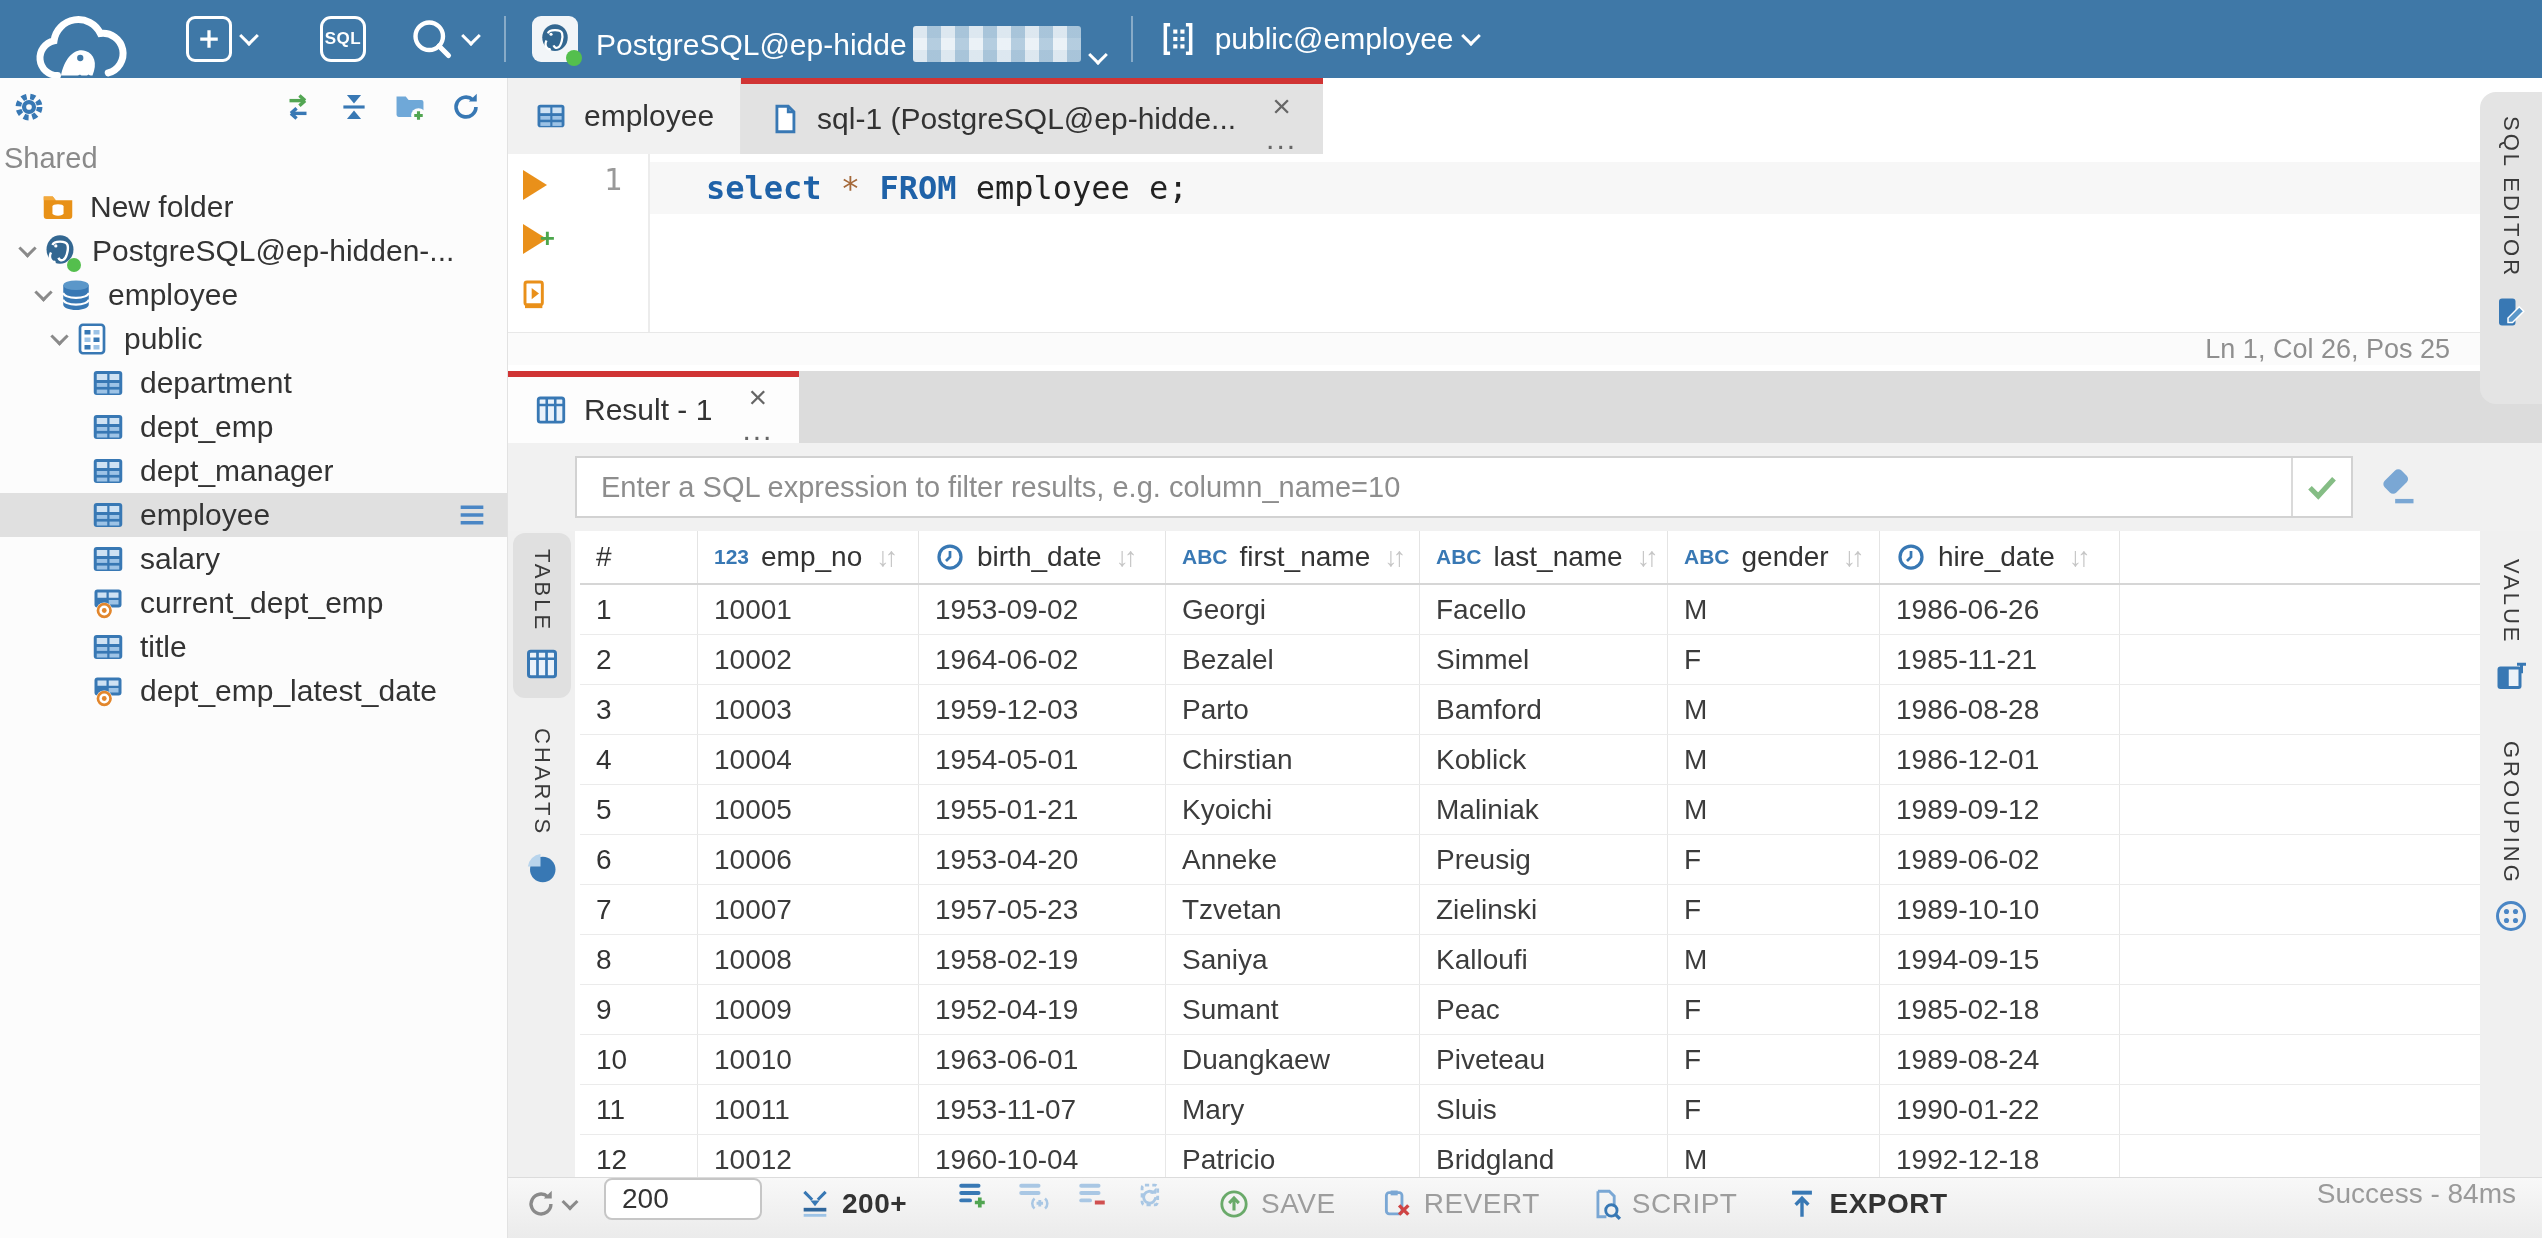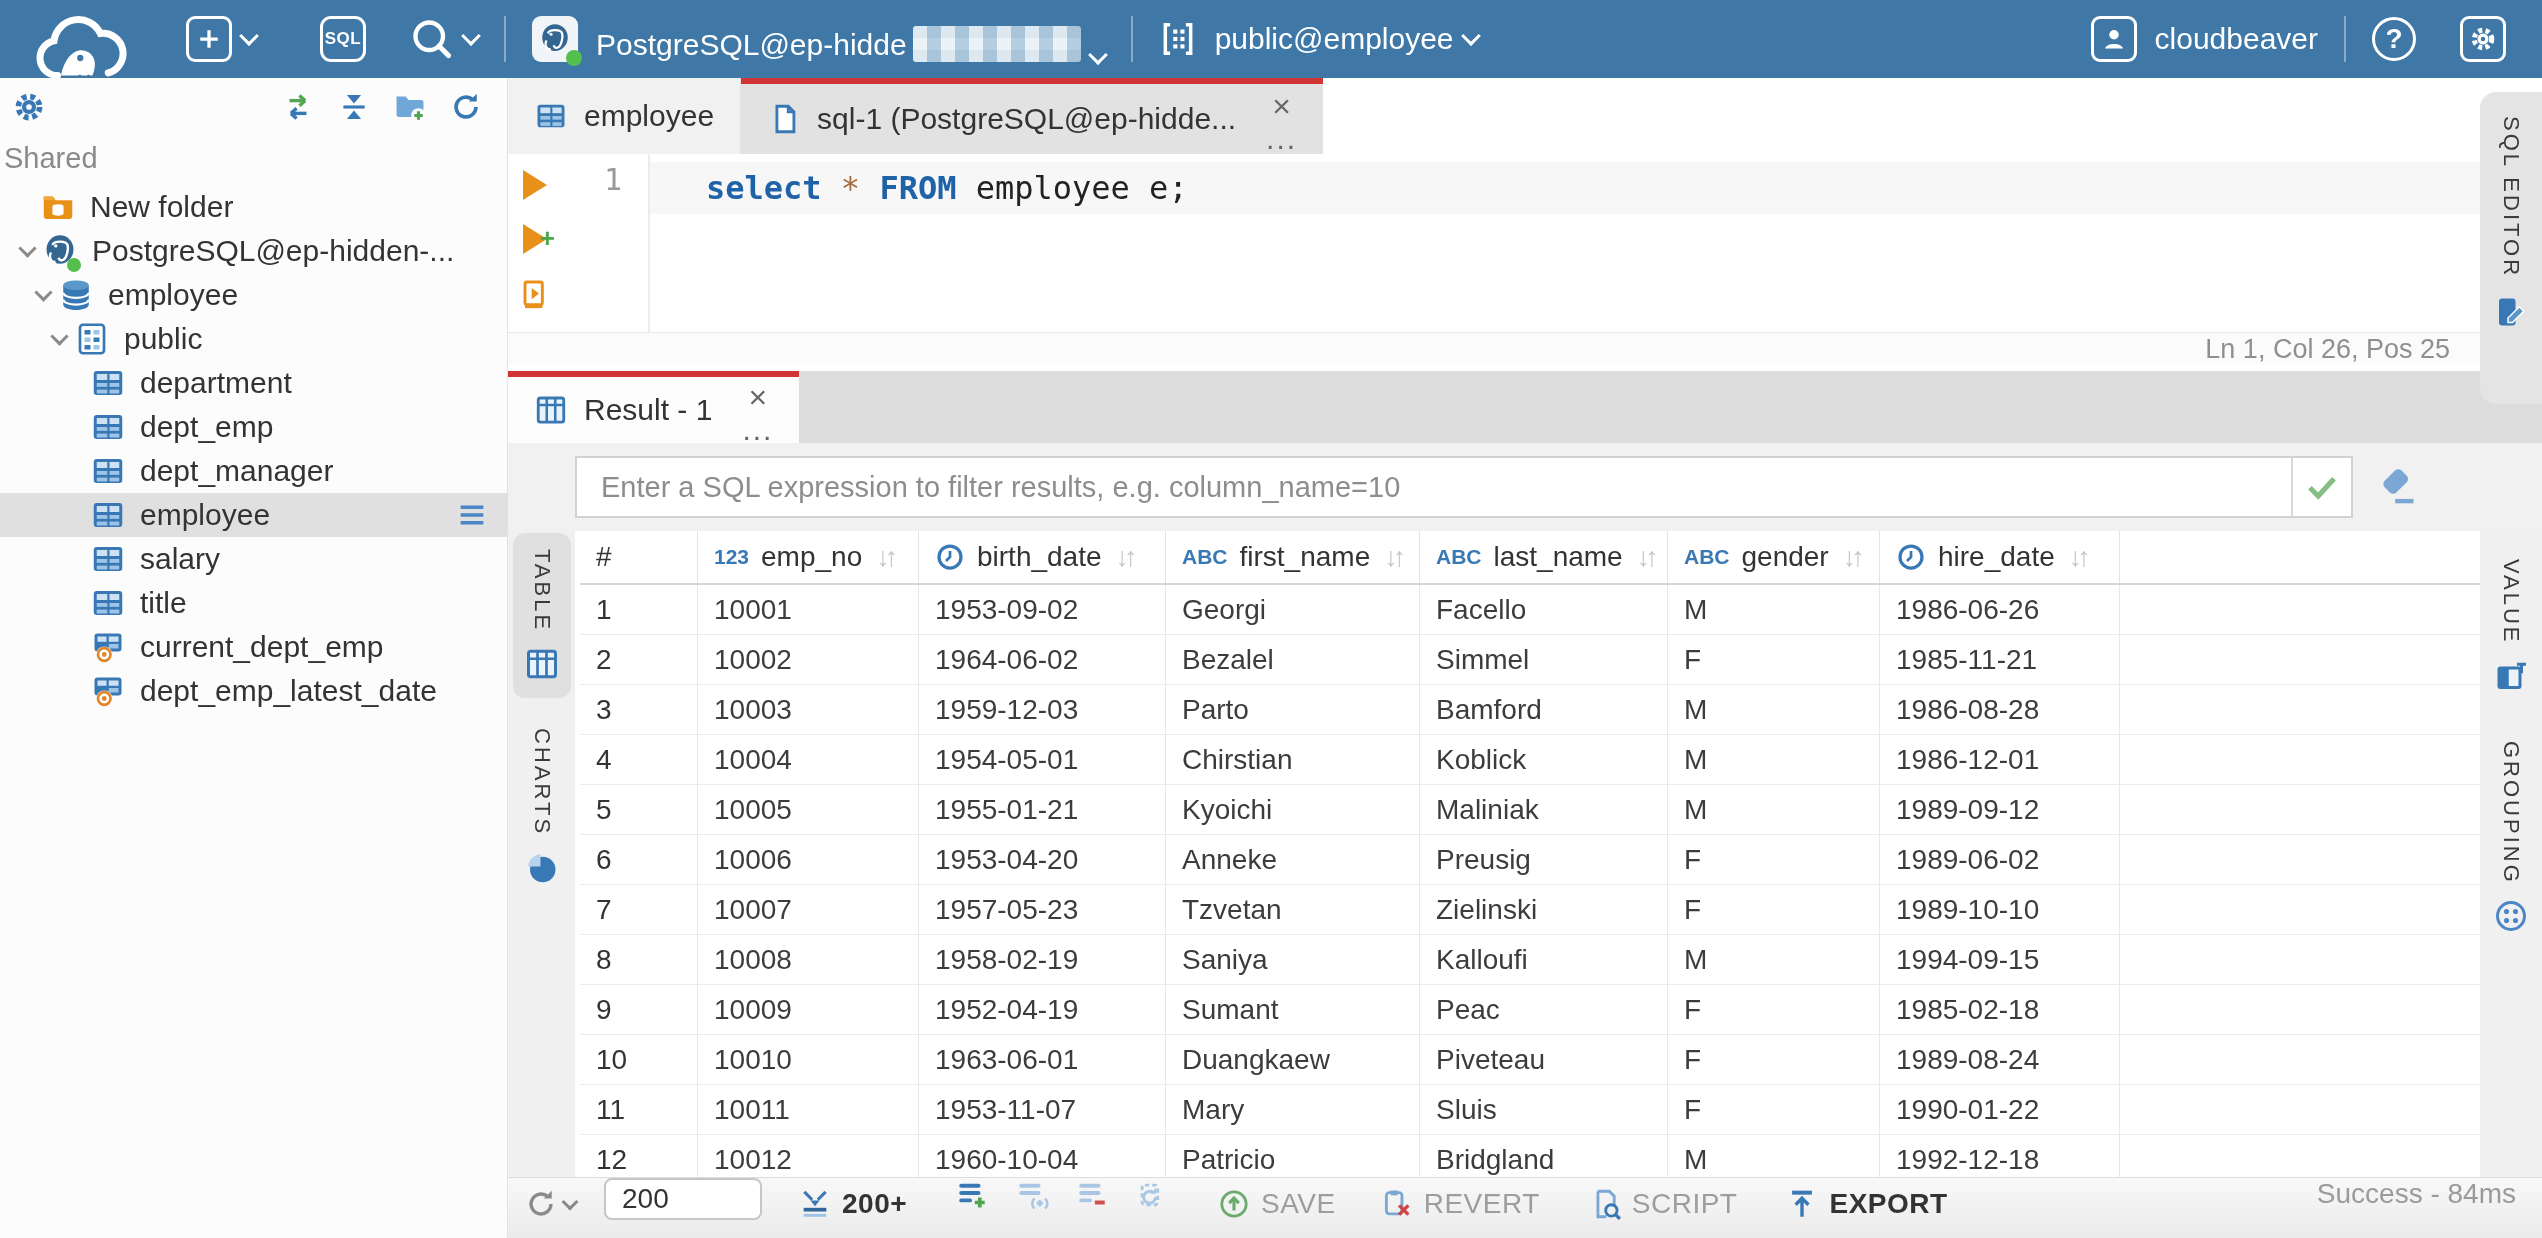--- a/index.html
+++ b/index.html
@@ -194,40 +194,20 @@
         <rect x="13.5" y="6" width="2.6" height="2.6" fill="#fff"></rect>
         <rect x="9" y="10.7" width="2.6" height="2.6" fill="#fff"></rect>
         <rect x="13.5" y="10.7" width="2.6" height="2.6" fill="#fff"></rect>
         <rect x="9" y="15.4" width="2.6" height="2.6" fill="#fff"></rect>
         <rect x="13.5" y="15.4" width="2.6" height="2.6" fill="#fff"></rect>
       </svg>
     <span class="tb-label">public@employee</span>
     <span class="chevw"></span>
   </div>
 
-  <div class="user-group">
-    <div class="tb-btn">
-      <svg class="tb-ic" viewBox="0 0 24 24">
-          <circle cx="12" cy="8.6" r="3.8" fill="#fff"></circle>
-          <path d="M4.8 19.5c1.6-4.6 12.8-4.6 14.4 0z" fill="#fff"></path>
-        </svg>
-    </div>
-    <span class="tb-label">cloudbeaver</span>
-    <div class="tb-divider"></div>
-    <div class="help-circle">
-      <span>?</span>
-    </div>
-    <div class="tb-btn" style="margin-left:44px;margin-right:36px;">
-      <svg class="tb-ic" viewBox="0 0 24 24">
-          <circle cx="12" cy="12" r="7" fill="none" stroke="#fff" stroke-width="4" stroke-dasharray="3.2 2.6"></circle>
-          <circle cx="12" cy="12" r="4.4" fill="#fff"></circle>
-          <circle cx="12" cy="12" r="1.8" fill="#3f78a7"></circle>
-        </svg>
-    </div>
-  </div>
 </div>
 
 <div class="sidebar">
   <div class="side-toolbar">
     <span class="icon34"><svg viewBox="0 0 24 24">
           <circle cx="12" cy="12" r="7.5" fill="none" stroke="#3878b4" stroke-width="4" stroke-dasharray="3.4 2.6"></circle>
           <circle cx="12" cy="12" r="5" fill="#3878b4"></circle>
           <circle cx="12" cy="12" r="2" fill="#fcfcfc"></circle>
         </svg></span>
     <span class="side-sp"></span>
@@ -387,45 +367,45 @@
             <rect x="4.5" y="16.4" width="7" height="2.6" fill="#9dc3e6"></rect>
             <rect x="13" y="16.4" width="6.5" height="2.6" fill="#9dc3e6"></rect>
           </svg>
         </span>
         <span class="tlabel">salary</span>
       </div>
       <div class="tree-row" style="padding-left: 60px;">
         <span class="tchev"></span>
         <span class="ticon">
           <svg viewBox="0 0 24 24">
+            <rect x="3" y="3" width="18" height="12" rx="2" fill="#3878b4"></rect>
+            <rect x="5" y="5" width="6" height="3.5" fill="#cfe2f3"></rect>
+            <rect x="12.5" y="5" width="6.5" height="3.5" fill="#cfe2f3"></rect>
+            <rect x="12.5" y="10" width="6.5" height="3" fill="#9dc3e6"></rect>
+            <circle cx="9.5" cy="17" r="5.4" fill="#fff"></circle>
+            <circle cx="9.5" cy="17" r="4.2" fill="none" stroke="#e2862c" stroke-width="1.8"></circle>
+            <circle cx="9.5" cy="17" r="1.6" fill="#e2862c"></circle>
+          </svg>
+        </span>
+        <span class="tlabel">current_dept_emp</span>
+      </div>
+      <div class="tree-row" style="padding-left: 60px;">
+        <span class="tchev"></span>
+        <span class="ticon">
+          <svg viewBox="0 0 24 24">
             <rect x="2.5" y="4" width="19" height="16" rx="2" fill="#3878b4"></rect>
             <rect x="4.5" y="6" width="7" height="4" fill="#cfe2f3"></rect>
             <rect x="13" y="6" width="6.5" height="4" fill="#cfe2f3"></rect>
             <rect x="4.5" y="12" width="7" height="2.6" fill="#9dc3e6"></rect>
             <rect x="13" y="12" width="6.5" height="2.6" fill="#9dc3e6"></rect>
             <rect x="4.5" y="16.4" width="7" height="2.6" fill="#9dc3e6"></rect>
             <rect x="13" y="16.4" width="6.5" height="2.6" fill="#9dc3e6"></rect>
           </svg>
         </span>
         <span class="tlabel">title</span>
-      </div>
-      <div class="tree-row" style="padding-left: 60px;">
-        <span class="tchev"></span>
-        <span class="ticon">
-          <svg viewBox="0 0 24 24">
-            <rect x="3" y="3" width="18" height="12" rx="2" fill="#3878b4"></rect>
-            <rect x="5" y="5" width="6" height="3.5" fill="#cfe2f3"></rect>
-            <rect x="12.5" y="5" width="6.5" height="3.5" fill="#cfe2f3"></rect>
-            <rect x="12.5" y="10" width="6.5" height="3" fill="#9dc3e6"></rect>
-            <circle cx="9.5" cy="17" r="5.4" fill="#fff"></circle>
-            <circle cx="9.5" cy="17" r="4.2" fill="none" stroke="#e2862c" stroke-width="1.8"></circle>
-            <circle cx="9.5" cy="17" r="1.6" fill="#e2862c"></circle>
-          </svg>
-        </span>
-        <span class="tlabel">current_dept_emp</span>
       </div>
       <div class="tree-row" style="padding-left: 60px;">
         <span class="tchev"></span>
         <span class="ticon">
           <svg viewBox="0 0 24 24">
             <rect x="3" y="3" width="18" height="12" rx="2" fill="#3878b4"></rect>
             <rect x="5" y="5" width="6" height="3.5" fill="#cfe2f3"></rect>
             <rect x="12.5" y="5" width="6.5" height="3.5" fill="#cfe2f3"></rect>
             <rect x="12.5" y="10" width="6.5" height="3" fill="#9dc3e6"></rect>
             <circle cx="9.5" cy="17" r="5.4" fill="#fff"></circle>

